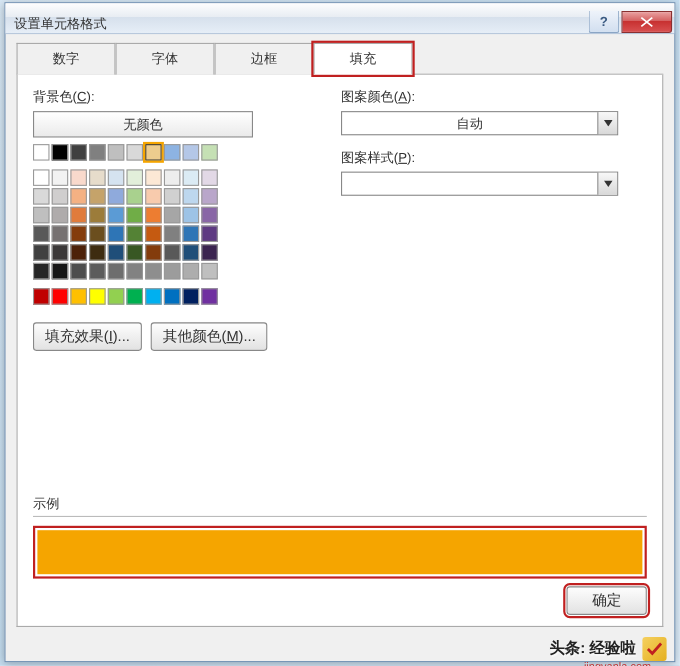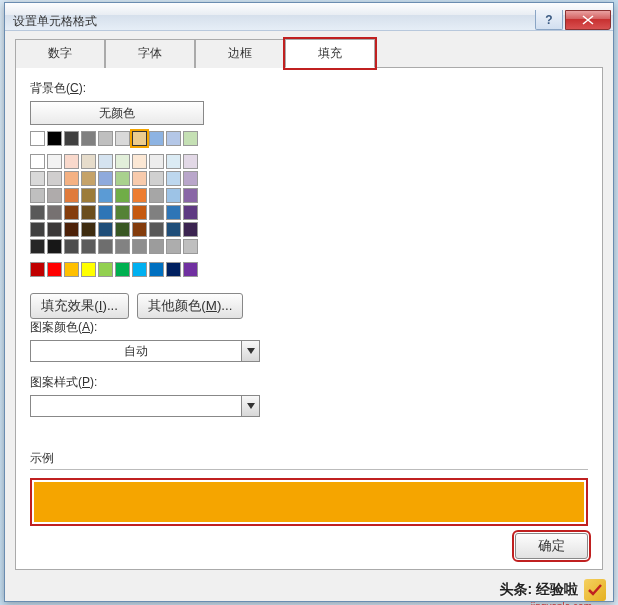--- a/index.html
+++ b/index.html
@@ -81,27 +81,27 @@
       z-index: 2;
     }
     .tab-body {
       background: #fff;
       border: 1px solid #aaa;
       border-top: none;
       height: 502px;
       padding: 12px 14px;
       position: relative;
     }
-    .row { display: flex; flex-direction: column; }
+    .row { display: flex; }
     .col-left { width: 280px; }
     .col-right { flex: 1; }
     .label { color: #333; margin-bottom: 4px; display: block; }
     .underline { text-decoration: underline; }
     .no-color-btn {
-      width: 174px; height: 24px;
+      width: 200px; height: 24px;
       border: 1px solid #888;
       background: linear-gradient(to bottom, #fff, #eaeaea);
       display: flex; align-items: center; justify-content: center;
       color: #333;
       cursor: pointer;
       margin-bottom: 6px;
     }
     .palette-row { display: flex; gap: 2px; margin-bottom: 2px; }
     .swatch {
       width: 15px; height: 15px;
@@ -109,21 +109,21 @@
       cursor: pointer;
     }
     .swatch.selected {
       outline: 2px solid #f5a500;
       outline-offset: 0;
       border: 1px solid #333;
     }
     .palette2 { margin-top: 8px; }
     .palette3 { margin-top: 8px; }
     .combo {
-      width: 230px; height: 22px;
+      width: 252px; height: 22px;
       border: 1px solid #888;
       background: #fff;
       display: flex;
       align-items: center;
       margin-bottom: 12px;
     }
     .combo-text {
       flex: 1;
       text-align: center;
       color: #333;

